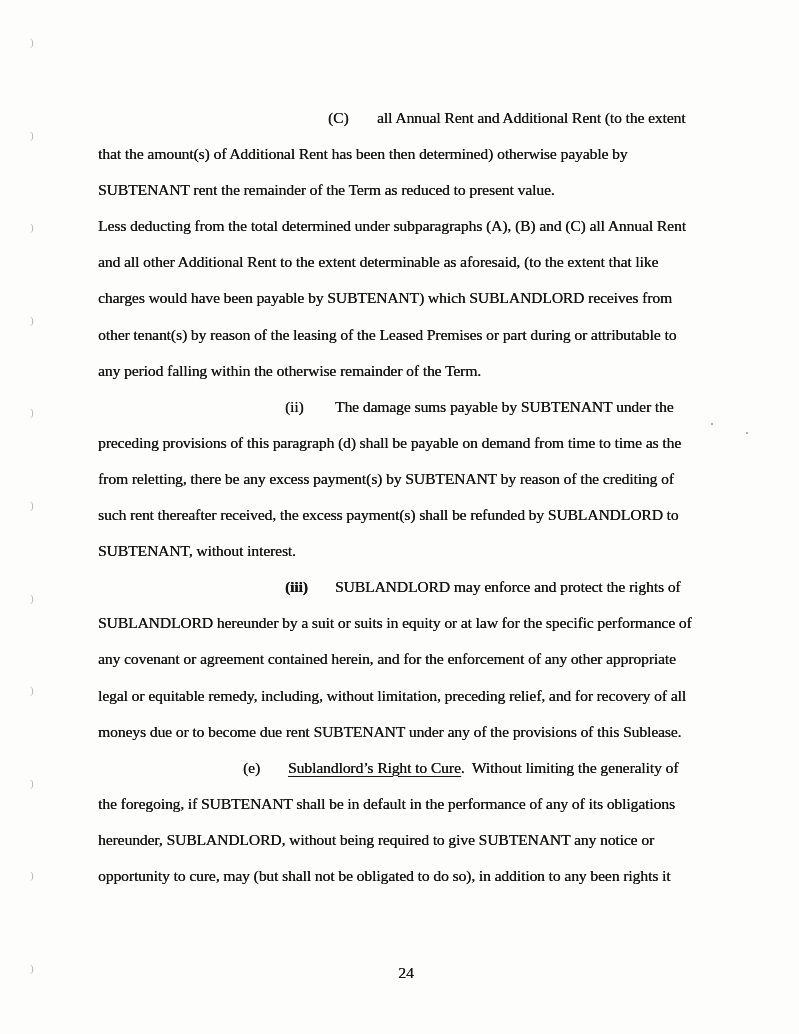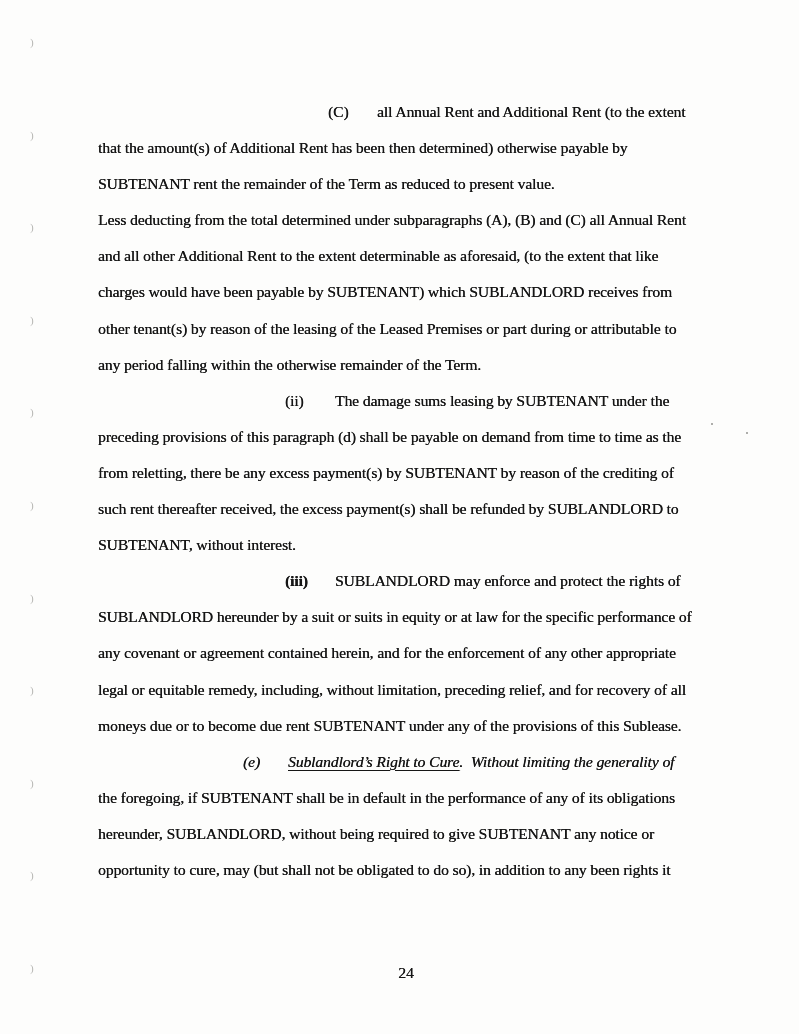--- a/index.html
+++ b/index.html
@@ -12,21 +12,21 @@
     width: 799px;
     height: 1034px;
     background: #fdfdfc;
     overflow: hidden;
     font-family: "Liberation Serif", serif;
     color: #161616;
   }
   .doc-body {
     position: absolute;
     left: 98px;
-    top: 94px;
+    top: 100px;
     width: 660px;
   }
   .line {
     white-space: pre;
     font-size: 15.6px;
     line-height: 36.1px;
     letter-spacing: -0.1px;
     text-shadow: 0.25px 0 0 currentColor; 
   }
   .para-label {
@@ -81,31 +81,31 @@
     </div>
   <div class="doc-body">
       <div class="line" style="padding-left: 230px;"><span class="para-label" style="width: 49px;">(C)</span><span class="seg">all Annual Rent and Additional Rent (to the extent</span></div>
       <div class="line"><span class="seg">that the amount(s) of Additional Rent has been then determined) otherwise payable by</span></div>
       <div class="line"><span class="seg">SUBTENANT rent the remainder of the Term as reduced to present value.</span></div>
       <div class="line"><span class="seg">Less deducting from the total determined under subparagraphs (A), (B) and (C) all Annual Rent</span></div>
       <div class="line"><span class="seg">and all other Additional Rent to the extent determinable as aforesaid, (to the extent that like</span></div>
       <div class="line"><span class="seg">charges would have been payable by SUBTENANT) which SUBLANDLORD receives from</span></div>
       <div class="line"><span class="seg">other tenant(s) by reason of the leasing of the Leased Premises or part during or attributable to</span></div>
       <div class="line"><span class="seg">any period falling within the otherwise remainder of the Term.</span></div>
-      <div class="line" style="padding-left: 187px;"><span class="para-label" style="width: 50px;">(ii)</span><span class="seg">The damage sums leasing by SUBTENANT under the</span></div>
+      <div class="line" style="padding-left: 187px;"><span class="para-label" style="width: 50px;">(ii)</span><span class="seg">The damage sums payable by SUBTENANT under the</span></div>
       <div class="line"><span class="seg">preceding provisions of this paragraph (d) shall be payable on demand from time to time as the</span></div>
       <div class="line"><span class="seg">from reletting, there be any excess payment(s) by SUBTENANT by reason of the crediting of</span></div>
       <div class="line"><span class="seg">such rent thereafter received, the excess payment(s) shall be refunded by SUBLANDLORD to</span></div>
       <div class="line"><span class="seg">SUBTENANT, without interest.</span></div>
       <div class="line" style="padding-left: 187px;"><span class="para-label" style="width: 50px; font-weight: bold;">(iii)</span><span class="seg">SUBLANDLORD may enforce and protect the rights of</span></div>
       <div class="line"><span class="seg">SUBLANDLORD hereunder by a suit or suits in equity or at law for the specific performance of</span></div>
       <div class="line"><span class="seg">any covenant or agreement contained herein, and for the enforcement of any other appropriate</span></div>
       <div class="line"><span class="seg">legal or equitable remedy, including, without limitation, preceding relief, and for recovery of all</span></div>
       <div class="line"><span class="seg">moneys due or to become due rent SUBTENANT under any of the provisions of this Sublease.</span></div>
-      <div class="line" style="padding-left: 145px; font-style: italic;"><span class="para-label" style="width: 45px;">(e)</span><span class="seg underlined">Sublandlord’s Right to Cure</span><span class="seg">.  Without limiting the generality of</span></div>
+      <div class="line" style="padding-left: 145px;"><span class="para-label" style="width: 45px;">(e)</span><span class="seg underlined">Sublandlord’s Right to Cure</span><span class="seg">.  Without limiting the generality of</span></div>
       <div class="line"><span class="seg">the foregoing, if SUBTENANT shall be in default in the performance of any of its obligations</span></div>
       <div class="line"><span class="seg">hereunder, SUBLANDLORD, without being required to give SUBTENANT any notice or</span></div>
       <div class="line"><span class="seg">opportunity to cure, may (but shall not be obligated to do so), in addition to any been rights it</span></div>
     </div>
   <div class="speck speck-1"></div>
   <div class="speck speck-2"></div>
   <div class="page-number">24</div>
 </div>
 
 </body></html>

